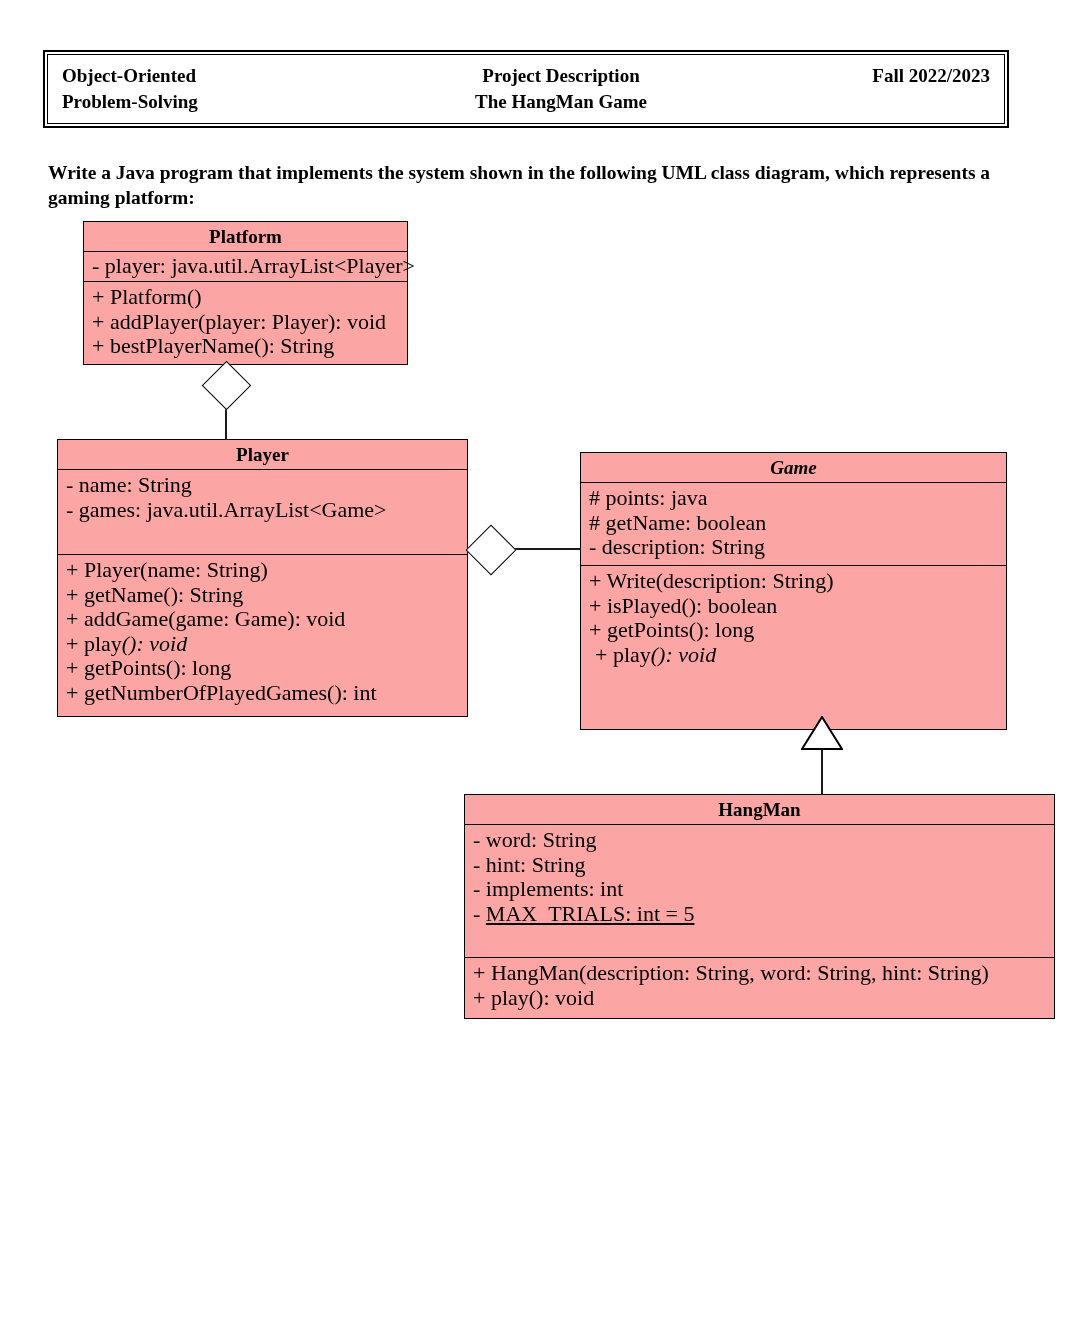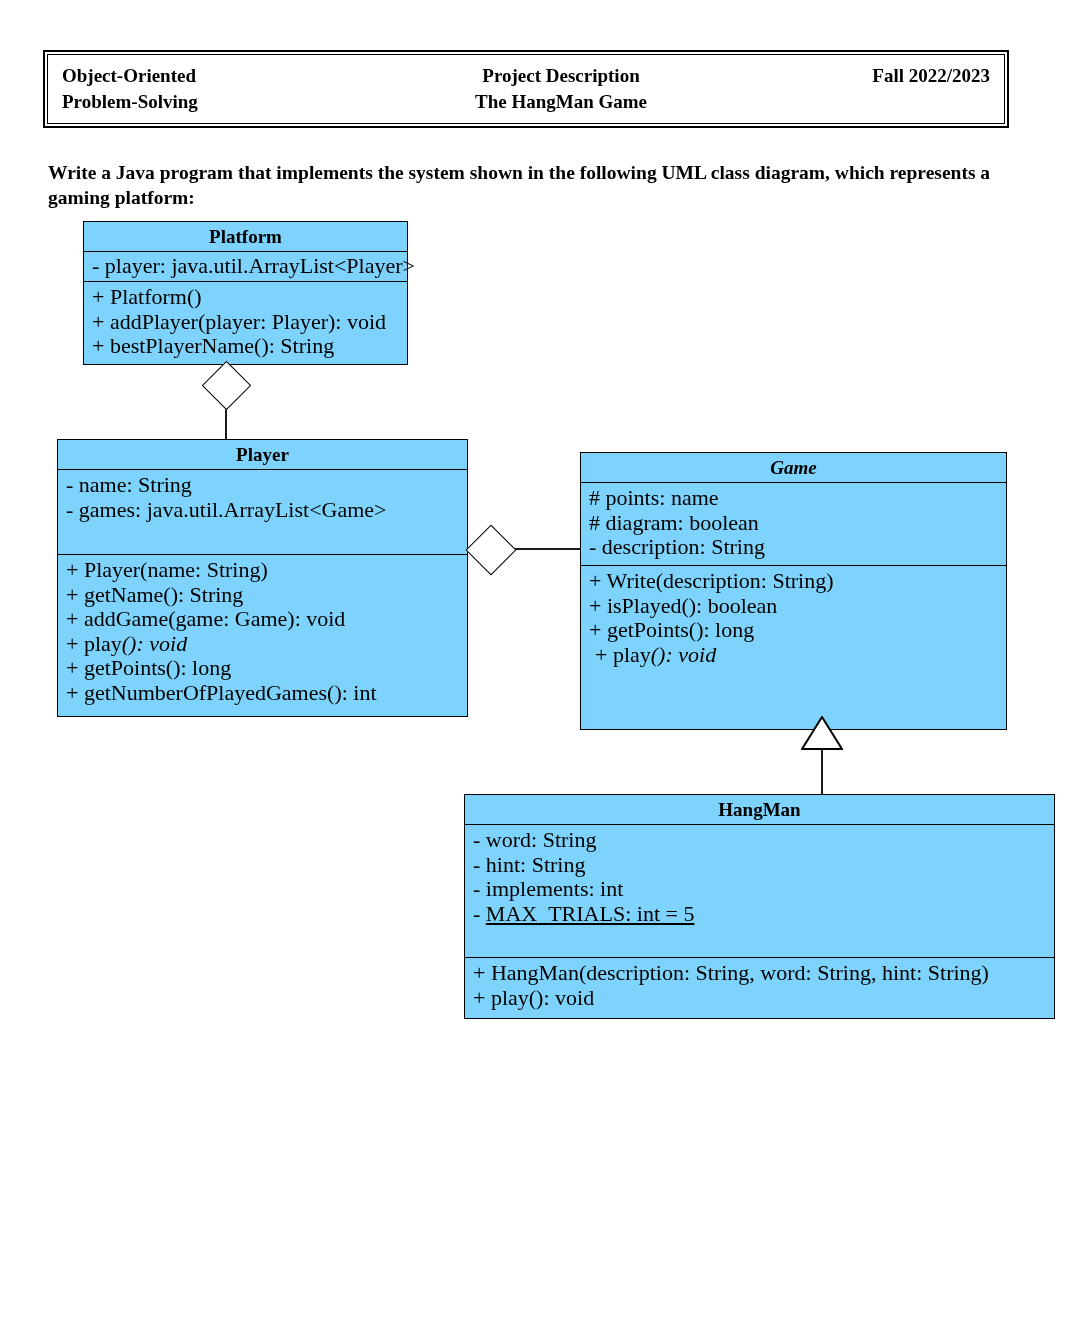--- a/index.html
+++ b/index.html
@@ -55,21 +55,21 @@
     width: 958px;
     font-size: 19.5px;
     font-weight: bold;
     line-height: 25px;
   }
 
   
   .uml-class {
     position: absolute;
     border: 1.6px solid #000;
-    background: #7dd3fc;
+    background: #fca5a5;
     box-sizing: border-box;
   }
   .uml-title {
     text-align: center;
     font-weight: bold;
     font-size: 19px;
     line-height: 23px;
     padding: 3px 4px 3px 4px;
     border-bottom: 1.6px solid #000;
   }
@@ -172,22 +172,22 @@
     <div class="uml-row">+ addGame(game: Game): void</div>
     <div class="uml-row"><span>+ play</span><span class="it">(): void</span></div>
     <div class="uml-row">+ getPoints(): long</div>
     <div class="uml-row">+ getNumberOfPlayedGames(): int</div>
   </div>
 </div>
 
 <div class="uml-class" id="class-game">
   <div class="uml-title abstract">Game</div>
   <div class="uml-section divided" id="game-attrs">
-    <div class="uml-row"># points: name</div>
-    <div class="uml-row"># diagram: boolean</div>
+    <div class="uml-row"># points: java</div>
+    <div class="uml-row"># getName: boolean</div>
     <div class="uml-row">- description: String</div>
   </div>
   <div class="uml-section">
     <div class="uml-row">+ Write(description: String)</div>
     <div class="uml-row">+ isPlayed(): boolean</div>
     <div class="uml-row">+ getPoints(): long</div>
     <div class="uml-row indented"><span>+ play</span><span class="it">(): void</span></div>
   </div>
 </div>
 

